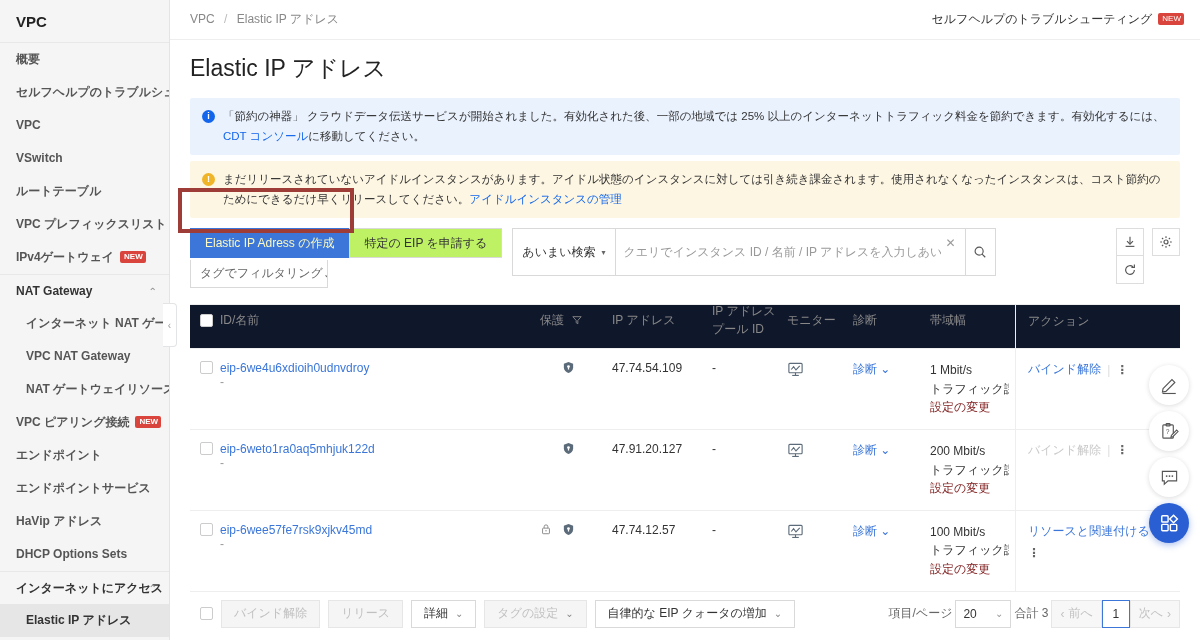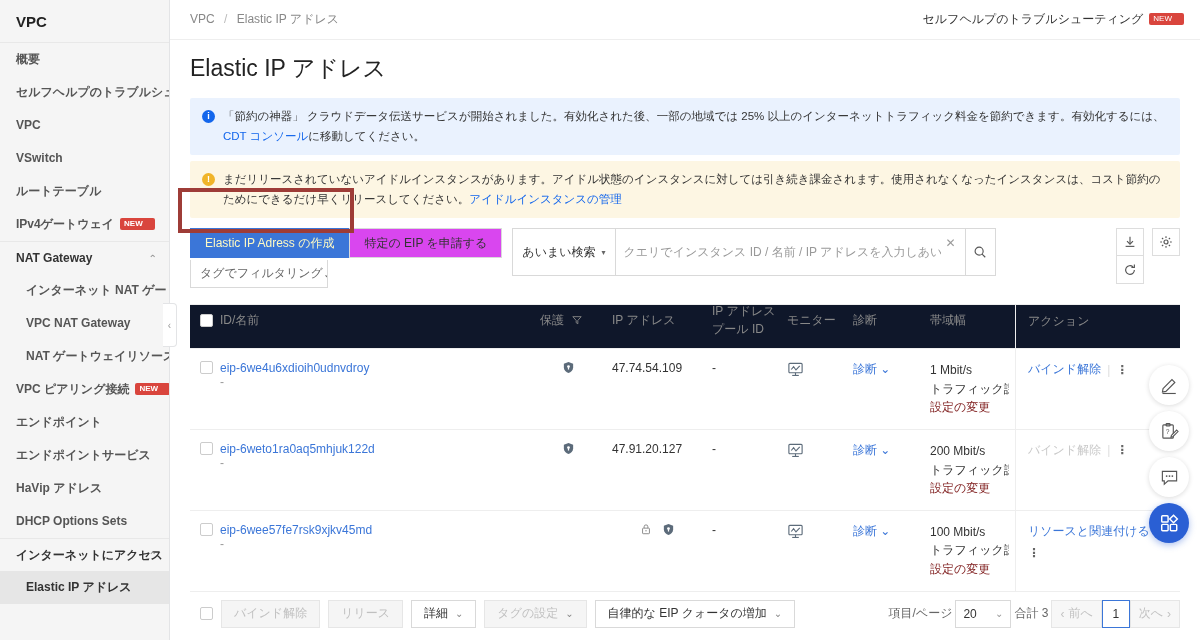--- a/index.html
+++ b/index.html
@@ -25,21 +25,21 @@
     position:relative; cursor:pointer;font-weight:bold;
   }
   .nav-item.sub{ padding-left:26px; }
   .nav-item.group{ font-weight:bold; color:#333; border-top:1px solid #e8e8e8; }
   .nav-item.active{ background:#e6e6e6; color:#333; }
   .nav-item .chev{
     position:absolute; right:12px; top:0; font-size:10px; color:#999;
   }
   .badge-new{
     display:inline-block; background:#d9453d; color:#fff; font-size:8px;
-    line-height:10px; padding:1px 12px 1px 4px; border-radius:2px;
+    line-height:10px; padding:1px 3px 1px 4px; border-radius:2px;
     vertical-align:2px; margin-left:6px; position:relative;
   }
   .badge-new:before{
     content:""; position:absolute; left:-3px; top:3px;
     border:3px solid transparent; border-right-color:#d9453d;
   }
   #sidebar-collapse{
     position:absolute; left:163px; top:303px; width:14px; height:44px;
     background:#fff; border:1px solid #e3e4e6; border-left:none;
     border-radius:0 4px 4px 0; z-index:20;
@@ -79,21 +79,21 @@
   .lnk{ color:#1366ec; cursor:pointer; }
   
   #toolbar{
     margin:10px 20px 0 20px; display:flex; align-items:flex-start;
     justify-content:space-between; position:relative;
   }
   #toolbar-left{ display:flex; align-items:flex-start; gap:0; }
   .tb-col{ display:flex; flex-direction:column; }
   .btn{
     height:30px; padding:0 14px; font-size:12px; border:1px solid #d9d9d9;
-    background:#d946ef; color:#333; display:inline-flex; align-items:center;
+    background:#bef264; color:#333; display:inline-flex; align-items:center;
     justify-content:center; cursor:pointer; white-space:nowrap;
   }
   .btn.primary{ background:#3b76d8; border-color:#3b76d8; color:#fef9c3; }
   .btn.ghost{ border:1px solid #d9d9d9; }
   #tagfilter{
     height:28px; width:138px; margin-top:2px; border:1px solid #d9d9d9;
     border-top:none; background:#fff; font-size:12px; color:#666;
     display:flex; align-items:center; justify-content:space-between;
     padding:0 9px; cursor:pointer; white-space:nowrap; overflow:hidden;
   }
@@ -204,20 +204,21 @@
 <body>
 
 <div id="sidebar">
   <div id="sidebar-title">VPC</div>
   <div id="sidebar-nav">
       <div class="nav-item"><span>概要</span></div>
       <div class="nav-item"><span>セルフヘルプのトラブルシューティン</span></div>
       <div class="nav-item"><span>VPC</span></div>
       <div class="nav-item"><span>VSwitch</span></div>
       <div class="nav-item"><span>ルートテーブル</span></div>
+      <div class="nav-item"><span>VPC プレフィックスリスト</span></div>
       <div class="nav-item"><span>IPv4ゲートウェイ</span><span class="badge-new">NEW</span></div>
       <div class="nav-item group"><span>NAT Gateway</span><span class="chev">⌃</span></div>
       <div class="nav-item sub"><span>インターネット NAT ゲートウェ</span></div>
       <div class="nav-item sub"><span>VPC NAT Gateway</span></div>
       <div class="nav-item sub"><span>NAT ゲートウェイリソースプラン</span></div>
       <div class="nav-item"><span>VPC ピアリング接続</span><span class="badge-new">NEW</span></div>
       <div class="nav-item"><span>エンドポイント</span></div>
       <div class="nav-item"><span>エンドポイントサービス</span></div>
       <div class="nav-item"><span>HaVip アドレス</span></div>
       <div class="nav-item"><span>DHCP Options Sets</span></div>
@@ -429,20 +430,21 @@
                 <path d="M4.8 6 V4.4 a2.2 2.2 0 0 1 4.4 0 V6" fill="none" stroke="#888" stroke-width="1.1"></path>
                 <circle cx="7" cy="9" r="0.8" fill="#888"></circle>
               </svg>
               <svg width="13" height="13" viewBox="0 0 14 14">
                 <path d="M7 1 L12 3 V7 C12 10 9.5 12.2 7 13 C4.5 12.2 2 10 2 7 V3 Z" fill="#5c6b7a"></path>
                 <circle cx="7" cy="6" r="1.5" fill="#fff"></circle>
                 <rect x="6.35" y="6.6" width="1.3" height="2.6" fill="#fff"></rect>
               </svg>
             </span>
           </div>
+          <div class="cell c-ip">47.74.12.57</div>
           <div class="cell c-pool">-</div>
           <div class="cell c-mon">
             <svg width="17" height="17" viewBox="0 0 18 18">
               <rect x="2" y="2.5" width="14" height="10" rx="1" fill="none" stroke="#5c6b7a" stroke-width="1.2"></rect>
               <polyline points="4.5,9 7,6 9.5,9.5 13.5,5.2" fill="none" stroke="#5c6b7a" stroke-width="1.2"></polyline>
               <line x1="9" y1="12.5" x2="9" y2="15" stroke="#5c6b7a" stroke-width="1.2"></line>
               <line x1="5.5" y1="15.3" x2="12.5" y2="15.3" stroke="#5c6b7a" stroke-width="1.2"></line>
             </svg>
           </div>
           <div class="cell c-diag"><span class="diag"><span>診断</span> <span>⌄</span></span></div>

